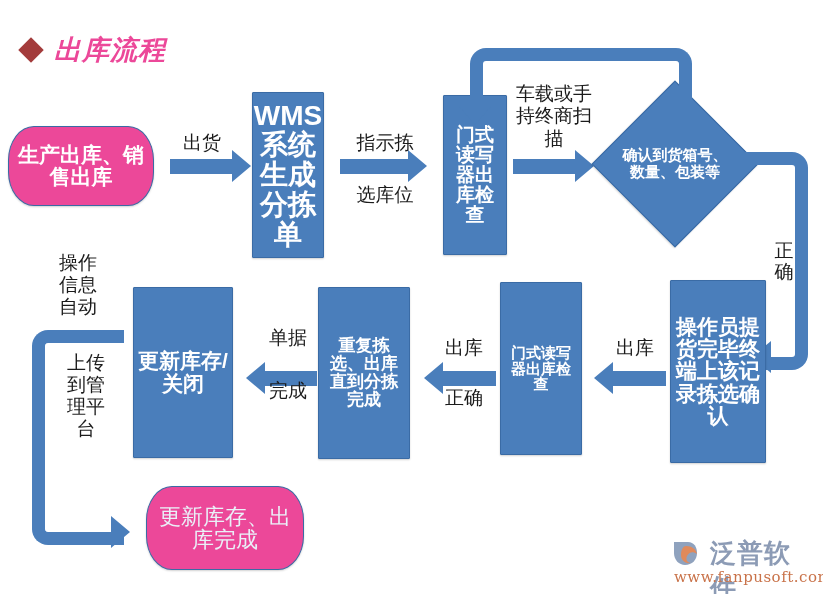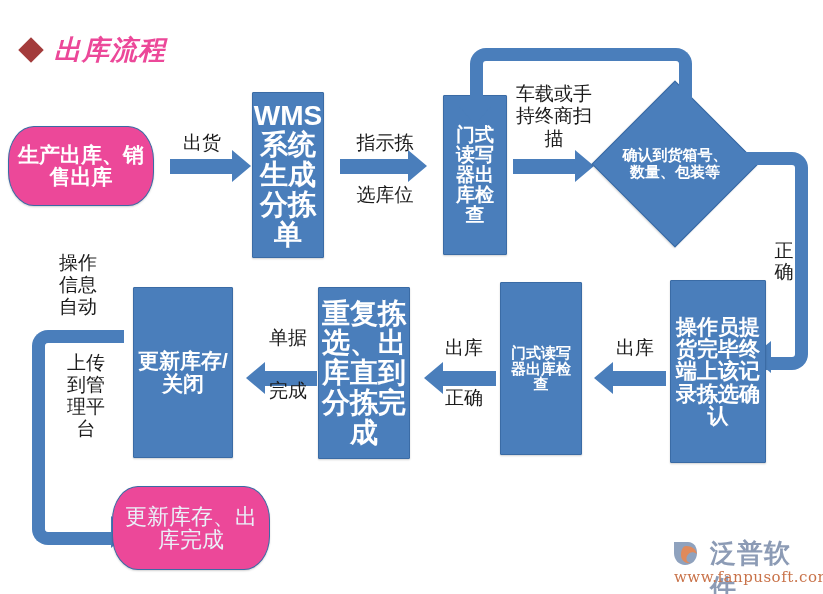--- a/index.html
+++ b/index.html
@@ -29,21 +29,21 @@
     line-height:1.06;
     box-sizing:border-box;
     box-shadow:0 1px 2px rgba(0,0,0,.18);
   }
   .node.process{border-radius:1px;}
   .node.terminator{
     border-radius:26px/34px;
     background:#ec4899;
     font-weight:bold;
   }
-  .node.terminator.soft{font-weight:normal;color:#EAF0F8;}
+  .node.terminator.soft{font-weight:normal;color:#EAF0F8;margin-left:34px;}
 
   .node .lbl{display:block;padding:0 3px;}
 
   
   .vnode{font-size:19px;}
 
   
   .diamond{
     position:absolute;
     width:118px;height:118px;
@@ -150,21 +150,21 @@
 
   <div class="node process vnode" style="left:500px;top:282px;width:82px;height:173px;font-size:15px;">
     <span class="lbl">门式读写器出库检查</span>
   </div>
 
   <div class="bar-h" style="left:443px;top:371px;width:53px;"></div>
   <div class="head-l" style="left:424px;top:362px;"></div>
   <div class="elabel" style="left:424px;top:337px;width:80px;">出库</div>
   <div class="elabel" style="left:424px;top:387px;width:80px;">正确</div>
 
-  <div class="node process vnode" style="left:318px;top:287px;width:92px;height:172px;font-size:28px;">
+  <div class="node process vnode" style="left:318px;top:287px;width:92px;height:172px;font-size:17px;">
     <span class="lbl">重复拣选、出库直到分拣完成</span>
   </div>
 
   <div class="bar-h" style="left:265px;top:371px;width:52px;"></div>
   <div class="head-l" style="left:246px;top:362px;"></div>
   <div class="elabel" style="left:248px;top:327px;width:80px;">单据</div>
   <div class="elabel" style="left:248px;top:380px;width:80px;">完成</div>
 
   <div class="node process vnode" style="left:133px;top:287px;width:100px;height:171px;font-size:21px;">
     <span class="lbl">更新库存/关闭</span>

